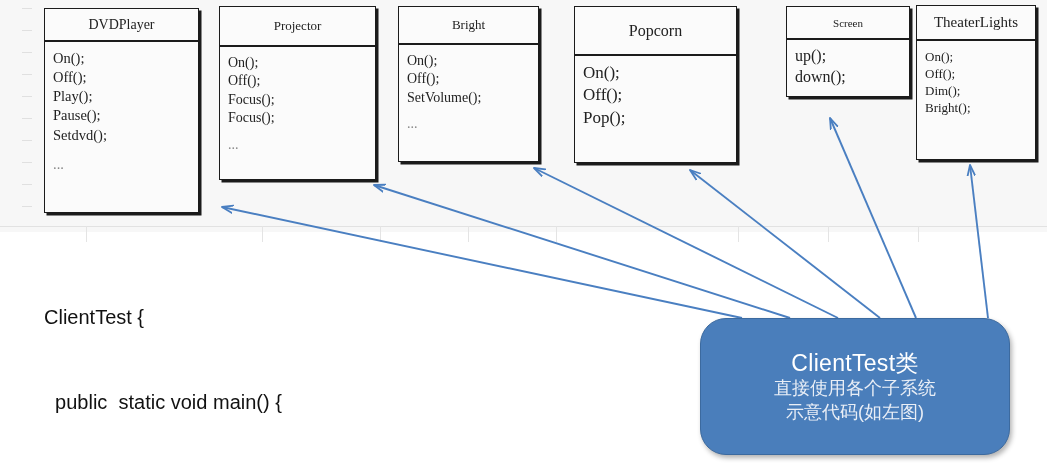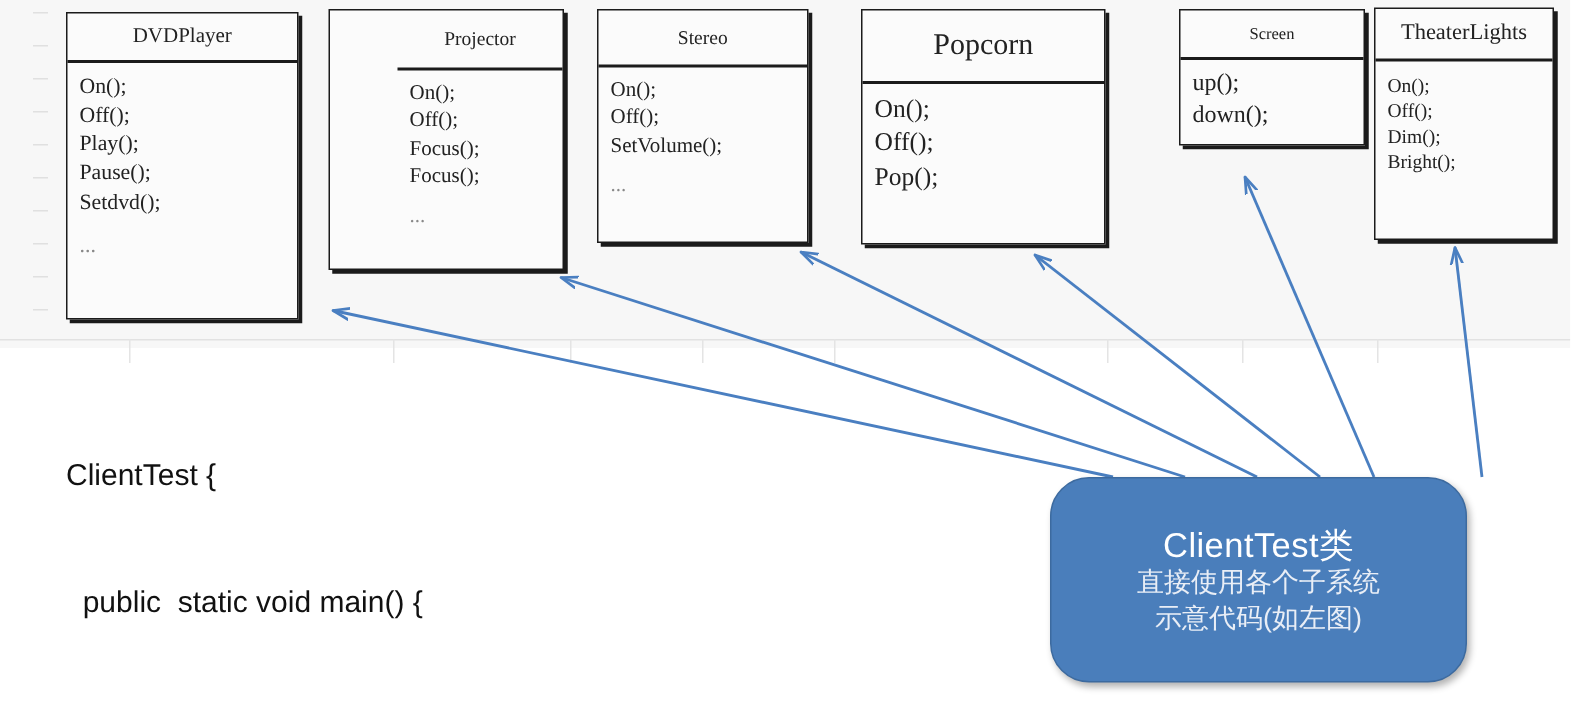--- a/index.html
+++ b/index.html
@@ -75,30 +75,30 @@
   .uml-member {
     white-space: nowrap;
     line-height: 1.32;
   }
 
   
   #box-dvdplayer { left: 44px;  top: 8px;  width: 155px; height: 205px; }
   #box-dvdplayer .uml-title   { height: 33px; font-size: 14px; }
   #box-dvdplayer .uml-members { font-size: 14.5px; }
 
-  #box-projector { left: 219px; top: 6px;  width: 157px; height: 174px; padding-left: 45px; }
+  #box-projector { left: 219px; top: 6px;  width: 157px; height: 174px; }
   #box-projector .uml-title   { height: 40px; font-size: 13px; }
   #box-projector .uml-members { font-size: 14px; }
 
   #box-stereo { left: 398px; top: 6px;  width: 141px; height: 156px; }
   #box-stereo .uml-title   { height: 38px; font-size: 13px; }
   #box-stereo .uml-members { font-size: 14px; }
 
   #box-popcorn { left: 574px; top: 6px;  width: 163px; height: 157px; }
-  #box-popcorn .uml-title   { height: 49px; font-size: 20px; }
+  #box-popcorn .uml-title   { height: 49px; font-size: 16px; }
   #box-popcorn .uml-members { font-size: 17px; padding-top: 6px; }
 
   #box-screen { left: 786px; top: 6px;  width: 124px; height: 91px; }
   #box-screen .uml-title   { height: 33px; font-size: 11px; }
   #box-screen .uml-members { font-size: 16px; padding-top: 5px; }
 
   #box-theaterlights { left: 916px; top: 5px; width: 120px; height: 155px; }
   #box-theaterlights .uml-title   { height: 35px; font-size: 15px; }
   #box-theaterlights .uml-members { font-size: 13px; }
 
@@ -125,21 +125,21 @@
     white-space: pre;
   }
   #client-code .code-line { white-space: pre; }
   #client-code .cn { color: #3f3f3f; }
 
   
   #callout-clienttest {
     position: absolute;
     left: 700px;
     top: 318px;
-    width: 278px;
+    width: 310px;
     height: 137px;
     background: #4a7ebb;
     border: 1px solid #3c6a9f;
     border-radius: 26px;
     box-shadow: 2px 3px 5px rgba(0,0,0,0.30);
     z-index: 7;
     display: flex;
     flex-direction: column;
     align-items: center;
     justify-content: center;
@@ -201,21 +201,21 @@
     <div class="uml-members">
       <div class="uml-member">On();</div>
       <div class="uml-member">Off();</div>
       <div class="uml-member">Focus();</div>
       <div class="uml-member">Focus();</div>
       <div class="uml-member" style="margin-top:8px;color:#888;">...</div>
     </div>
   </div>
 
   <div class="uml-class" id="box-stereo">
-    <div class="uml-title">Stereo</div>
+    <div class="uml-title">Bright</div>
     <div class="uml-members">
       <div class="uml-member">On();</div>
       <div class="uml-member">Off();</div>
       <div class="uml-member">SetVolume();</div>
       <div class="uml-member" style="margin-top:8px;color:#888;">...</div>
     </div>
   </div>
 
   <div class="uml-class" id="box-popcorn">
     <div class="uml-title">Popcorn</div>

